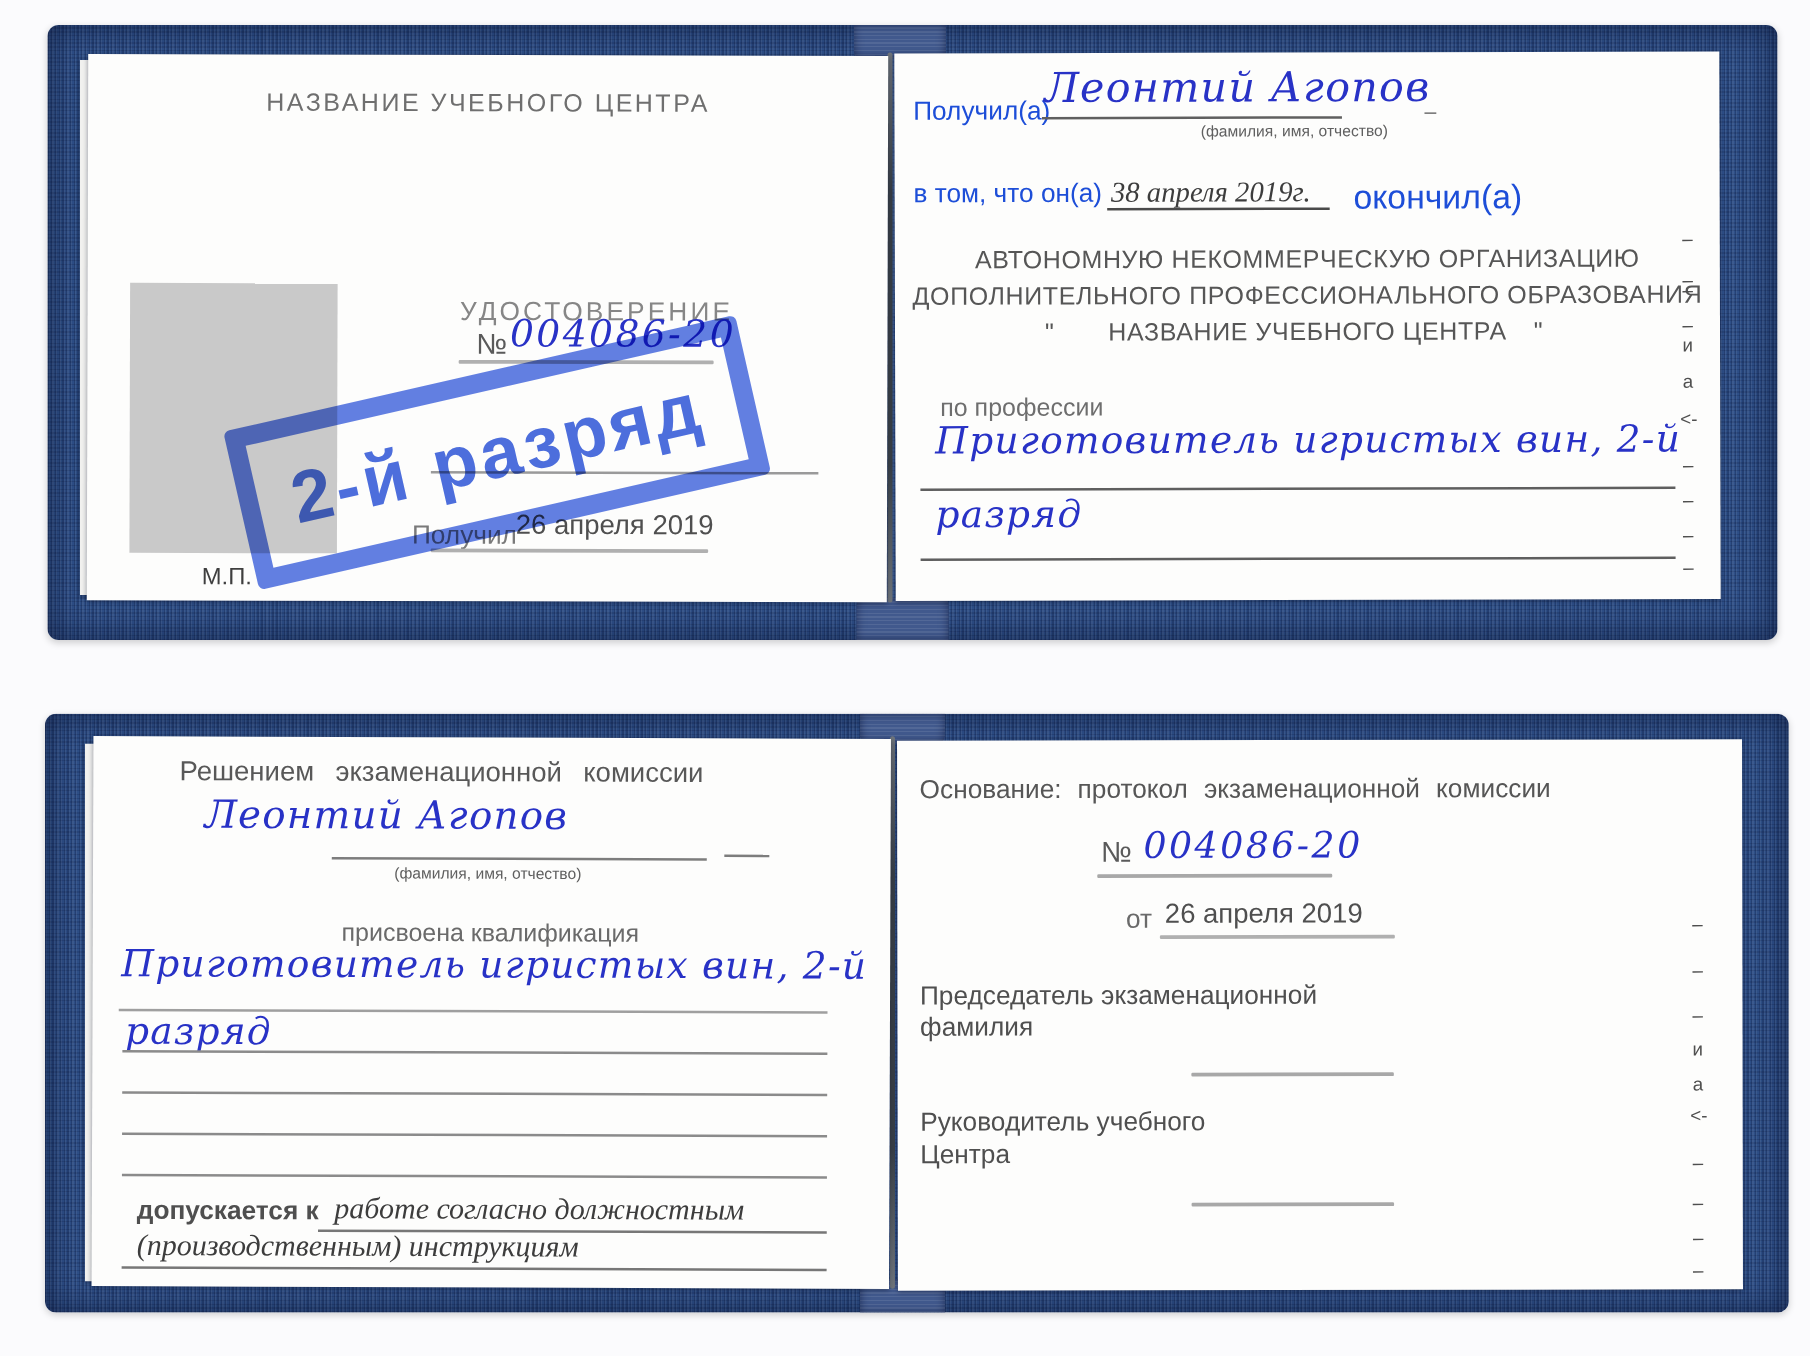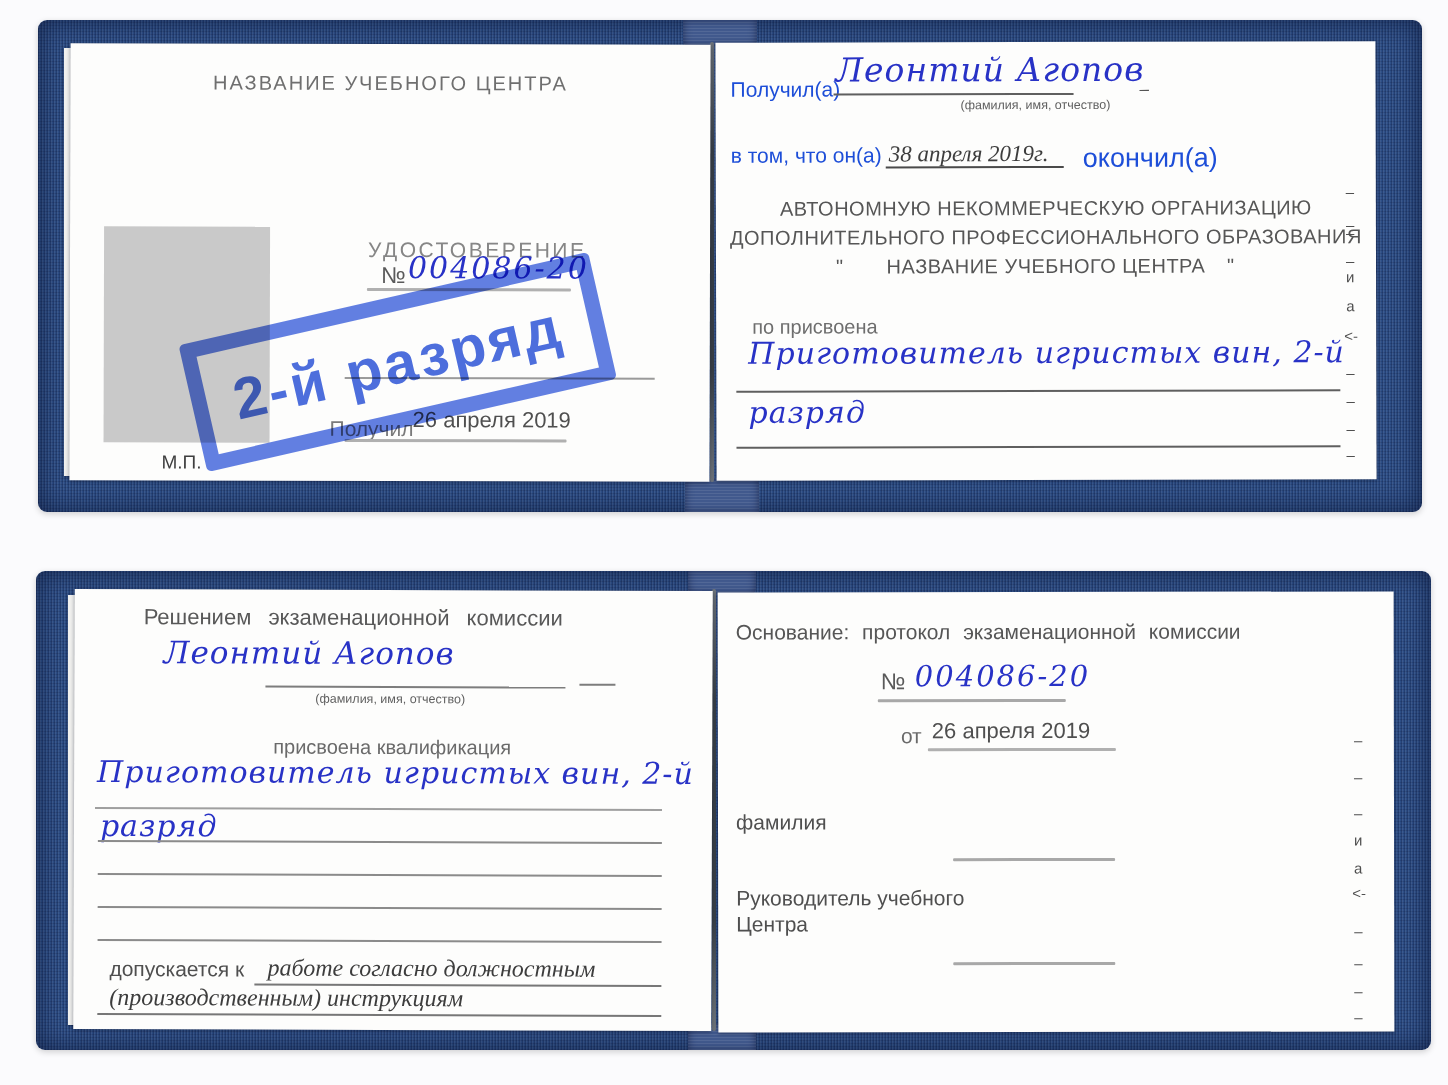--- a/index.html
+++ b/index.html
@@ -71,21 +71,21 @@
       <div class="t" style="left:245px;top:56px;font-size:12.5px;color:#606060;">(фамилия, имя, отчество)</div>
       <div class="t" style="left:15px;top:101px;font-size:21px;">в том, что он(а)</div>
       <div class="seritalic" style="left:173px;top:100px;font-size:23px;">38 апреля 2019г.</div>
       <div class="thinln" style="left:170px;top:124px;width:178px;background:#4a4a4a;"></div>
       <div class="t" style="left:367px;top:101px;font-size:27px;">окончил(а)</div>
       <div class="t ctr" style="left:0;top:155px;width:660px;font-size:20px;letter-spacing:.5px;color:#565656;">АВТОНОМНУЮ НЕКОММЕРЧЕСКУЮ ОРГАНИЗАЦИЮ</div>
       <div class="t ctr" style="left:0;top:184px;width:660px;font-size:20px;letter-spacing:.5px;color:#565656;">ДОПОЛНИТЕЛЬНОГО ПРОФЕССИОНАЛЬНОГО ОБРАЗОВАНИЯ</div>
       <div class="t" style="left:120px;top:213px;font-size:20px;color:#565656;">"</div>
       <div class="t ctr" style="left:0;top:213px;width:660px;font-size:20px;letter-spacing:.5px;color:#565656;">НАЗВАНИЕ УЧЕБНОГО ЦЕНТРА</div>
       <div class="t" style="left:511px;top:213px;font-size:20px;color:#565656;">"</div>
-      <div class="t" style="left:36px;top:273px;font-size:20px;color:#6e6e6e;">по присвоена</div>
+      <div class="t" style="left:36px;top:273px;font-size:20px;color:#6e6e6e;">по профессии</div>
       <div class="hand" style="left:32px;top:296px;font-size:30px;">Приготовитель игристых вин, 2-й</div>
       <div class="thinln" style="left:20px;top:348px;width:604px;"></div>
       <div class="hand" style="left:32px;top:355px;font-size:30px;">разряд</div>
       <div class="thinln" style="left:20px;top:404px;width:604px;"></div>
       <div class="edge" style="left:630px;top:143px;">–</div>
       <div class="edge" style="left:630px;top:176px;">–</div>
       <div class="edge" style="left:630px;top:184px;">–</div>
       <div class="edge" style="left:630px;top:212px;">–</div>
       <div class="edge" style="left:630px;top:228px;">и</div>
       <div class="edge" style="left:630px;top:257px;">а</div>
@@ -111,35 +111,36 @@
       <div class="ruleln" style="left:505px;top:93px;width:36px;background:#7d7d7d;"></div>
       <div class="t" style="left:241px;top:102px;font-size:12.5px;color:#5f5f5f;">(фамилия, имя, отчество)</div>
       <div class="t" style="left:199px;top:146px;font-size:20px;color:#6a6a6a;">присвоена квалификация</div>
       <div class="hand" style="left:23px;top:168px;font-size:30px;">Приготовитель игристых вин, 2-й</div>
       <div class="ruleln" style="left:21px;top:218px;width:567px;background:#9f9f9f;"></div>
       <div class="hand" style="left:26px;top:222px;font-size:30px;">разряд</div>
       <div class="ruleln" style="left:24px;top:251px;width:564px;"></div>
       <div class="ruleln" style="left:24px;top:284px;width:564px;"></div>
       <div class="ruleln" style="left:24px;top:317px;width:564px;"></div>
       <div class="ruleln" style="left:24px;top:350px;width:564px;"></div>
-      <div class="t" style="left:36px;top:368px;font-size:21px;color:#4f4f4f;">допускается к</div>
+      <div class="t" style="left:36px;top:368px;font-size:21px;color:#4f4f4f;font-weight:bold;">допускается к</div>
       <div class="seritalic" style="left:194px;top:366px;font-size:24px;">работе согласно должностным</div>
       <div class="ruleln" style="left:181px;top:394px;width:407px;background:#777;"></div>
       <div class="seritalic" style="left:36px;top:396px;font-size:24px;">(производственным) инструкциям</div>
       <div class="ruleln" style="left:24px;top:424px;width:564px;background:#777;"></div>
     </div>
 
     <div class="page" style="left:682px;top:21px;width:676px;height:440px;transform:rotate(-0.1deg);">
       <div class="t" style="left:18px;top:28px;font-size:21px;word-spacing:7px;color:#565656;">Основание: протокол экзаменационной комиссии</div>
       <div class="t" style="left:163px;top:76px;font-size:23px;color:#5a5a5a;">№</div>
       <div class="hand" style="left:197px;top:70px;font-size:29px;letter-spacing:2px;">004086-20</div>
       <div class="ln" style="left:160px;top:107px;width:188px;background:#a8a8a8;"></div>
       <div class="t" style="left:183px;top:132px;font-size:21px;color:#6a6a6a;">от</div>
       <div class="t" style="left:214px;top:126px;font-size:22px;color:#4f4f4f;">26 апреля 2019</div>
       <div class="ln" style="left:210px;top:156px;width:188px;"></div>
+      <div class="t" style="left:18px;top:193px;font-size:21px;color:#4f4f4f;">Председатель экзаменационной</div>
       <div class="t" style="left:18px;top:218px;font-size:21px;color:#4f4f4f;">фамилия</div>
       <div class="ln" style="left:235px;top:266px;width:162px;background:#a8a8a8;"></div>
       <div class="t" style="left:18px;top:294px;font-size:21px;color:#4f4f4f;">Руководитель учебного</div>
       <div class="t" style="left:18px;top:320px;font-size:21px;color:#4f4f4f;">Центра</div>
       <div class="ln" style="left:235px;top:370px;width:162px;background:#a8a8a8;"></div>
       <div class="edge" style="left:636px;top:141px;">–</div>
       <div class="edge" style="left:636px;top:178px;">–</div>
       <div class="edge" style="left:636px;top:214px;">–</div>
       <div class="edge" style="left:636px;top:241px;">и</div>
       <div class="edge" style="left:636px;top:269px;">а</div>

